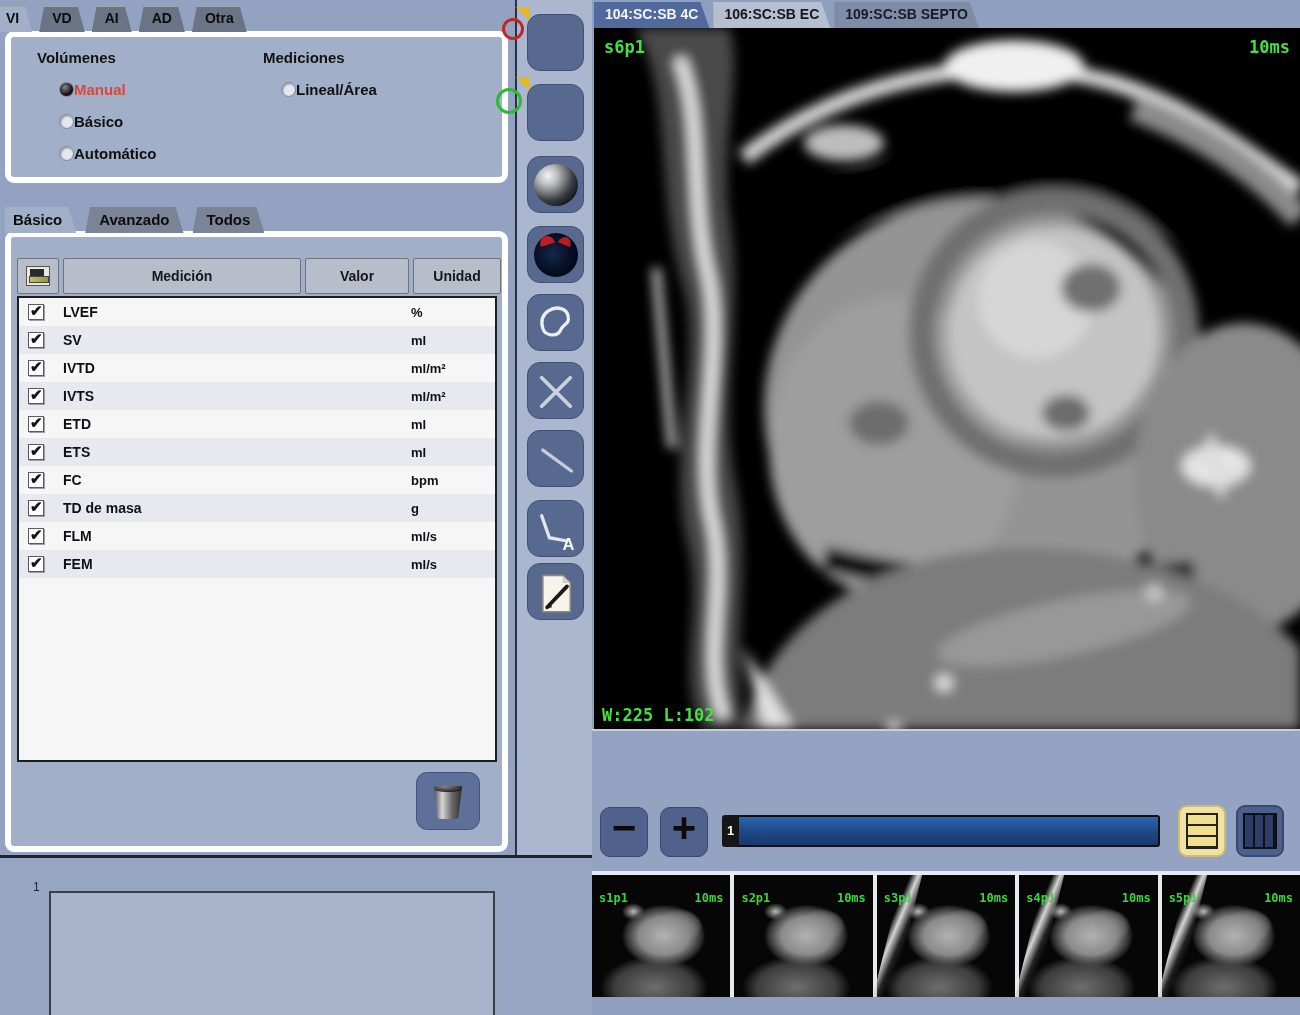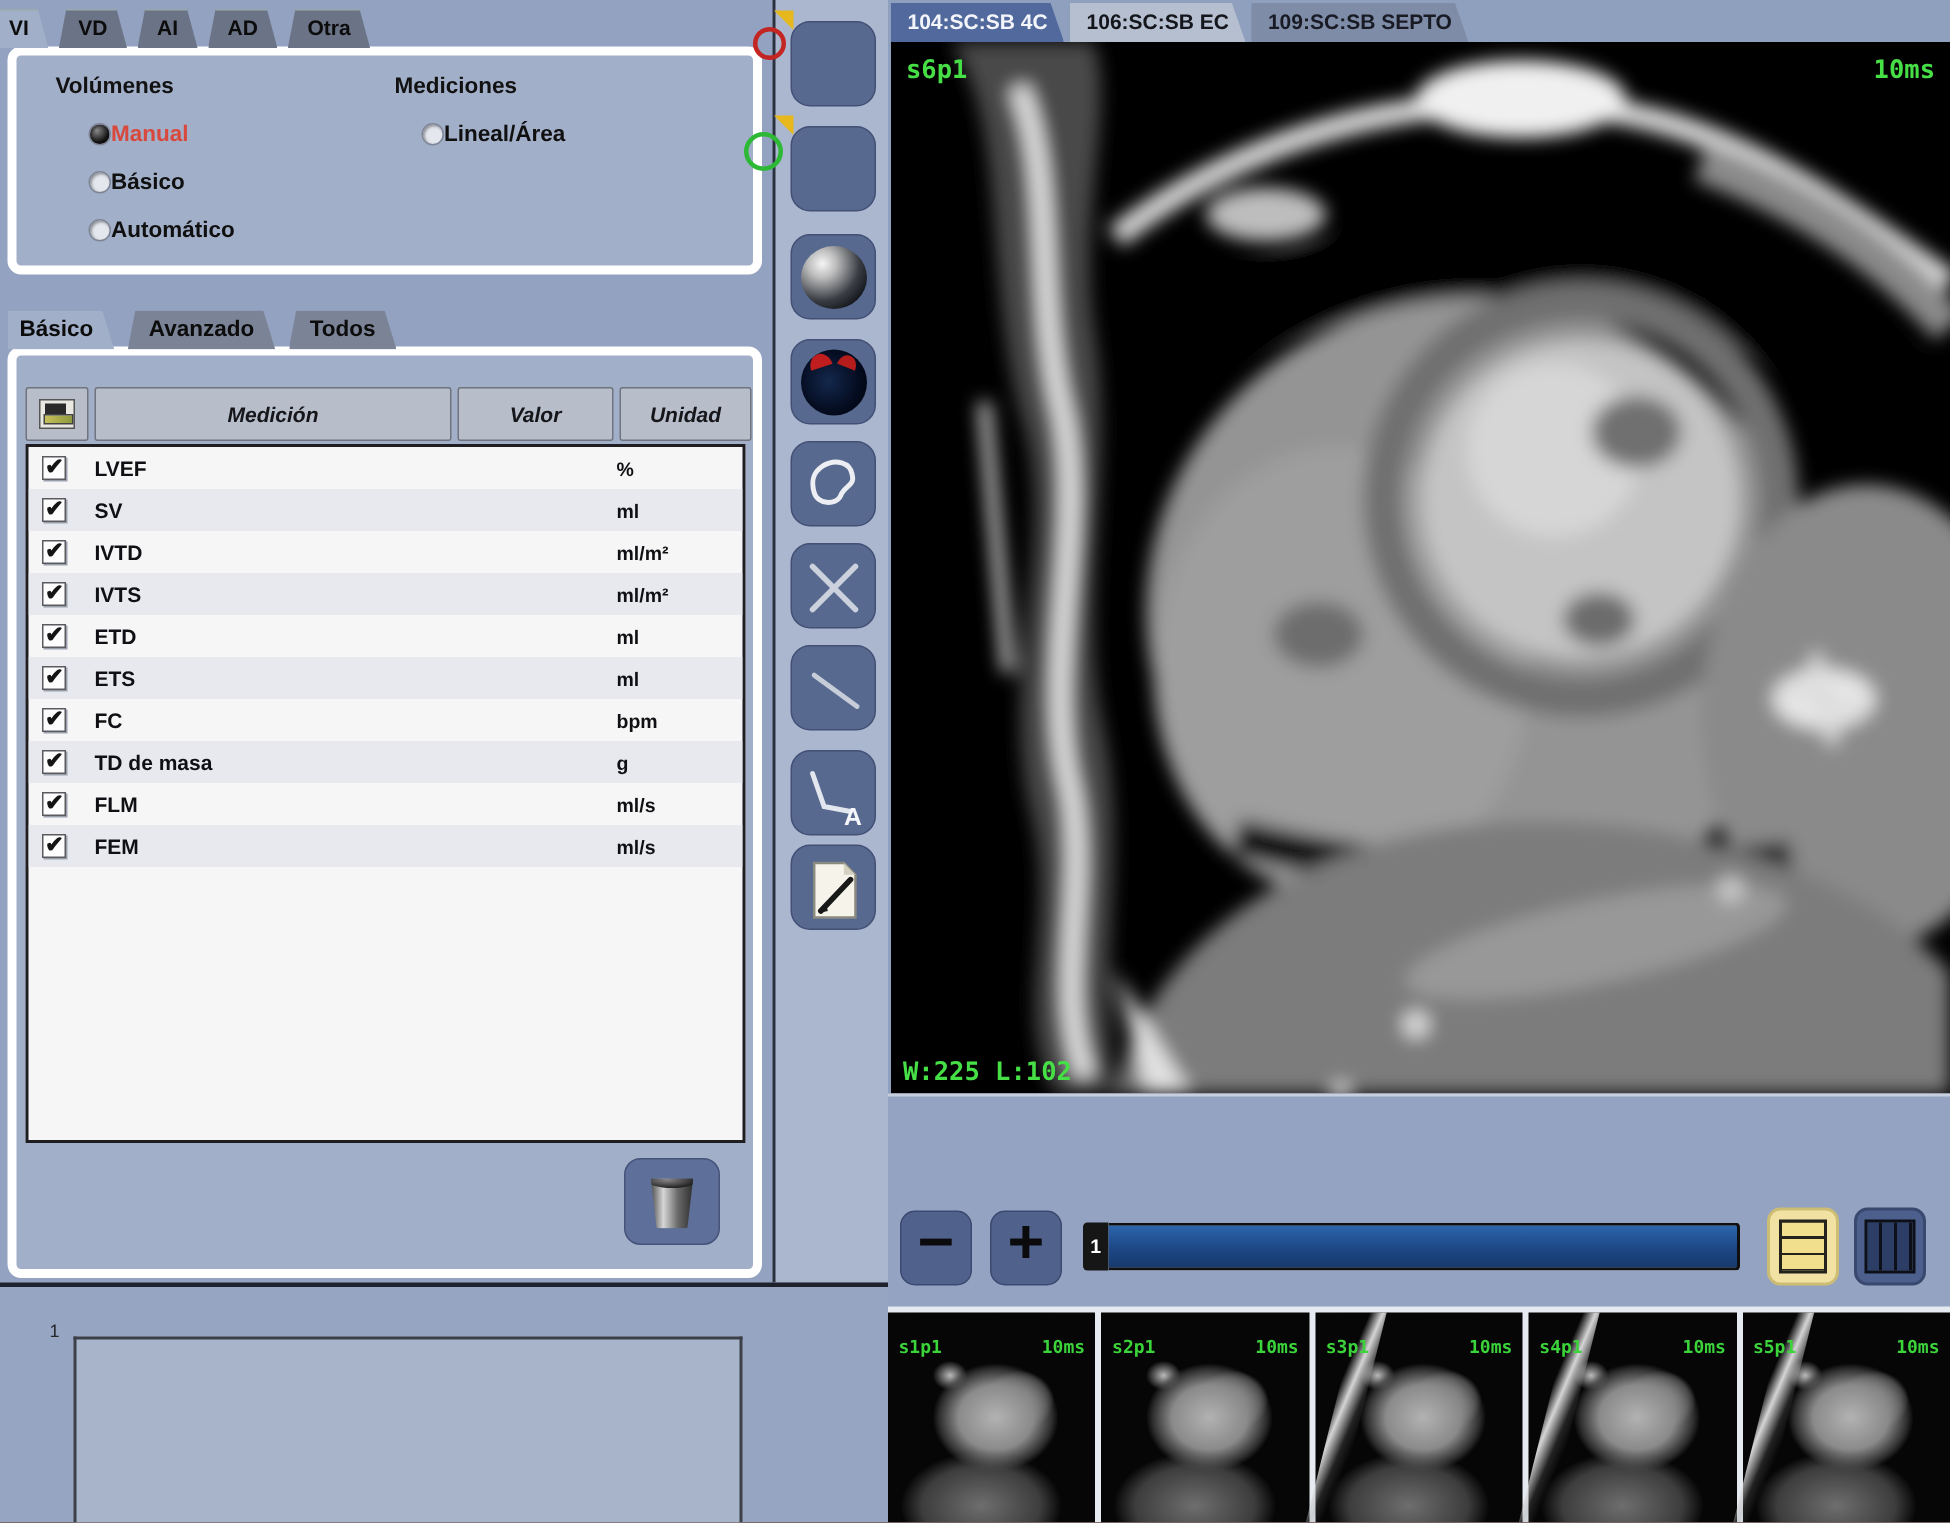--- a/index.html
+++ b/index.html
@@ -1,17 +1,17 @@
 <!DOCTYPE html>
 <html><head>
 <meta charset="utf-8">
 <style>
   * { margin:0; padding:0; box-sizing:border-box; }
   body { background:#000; font-family:"Liberation Sans", sans-serif; }
-  .screen { position:relative; width:1300px; height:1015px; overflow:hidden; background:#f97316; }
+  .screen { position:relative; width:1300px; height:1015px; overflow:hidden; background:#a21caf; }
 
   
   .left-region { position:absolute; left:0; top:0; width:592px; height:1015px; background:#93a2c0; }
 
   .chamber-tabs { position:absolute; left:0; top:6px; display:flex; gap:7px; height:26px; z-index:3; }
   .ctab { padding:4px 13px 0; background:#6b7386; color:#0c0c0c; font-weight:bold; font-size:14px;
           clip-path:polygon(5px 0, calc(100% - 7px) 0, 100% 100%, 0 100%); box-shadow:inset 0 1px 0 #9aa; }
   .ctab.active { background:#a2afc8; }
   .ctab:first-child { clip-path:polygon(0 0, calc(100% - 7px) 0, 100% 100%, 0 100%); padding-left:6px; }
 
@@ -29,21 +29,21 @@
   .opt.selected .radio-label { color:#d8493d; }
 
   .measure-tabs { position:absolute; left:5px; top:207px; display:flex; gap:9px; height:26px; z-index:3; }
   .mtab { padding:4px 14px 0; background:#7b8396; color:#0c0c0c; font-weight:bold; font-size:15px;
           clip-path:polygon(5px 0, calc(100% - 8px) 0, 100% 100%, 0 100%); }
   .mtab.active { background:#a2afc8; clip-path:polygon(0 0, calc(100% - 8px) 0, 100% 100%, 0 100%); padding-left:8px; }
 
   .panel-table { top:231px; height:621px; }
   .table-head { position:absolute; left:6px; top:21px; display:flex; gap:4px; height:36px; }
   .th { background:#b7bec9; border:1px solid #70747e; border-radius:2px; display:flex;
-        align-items:center; justify-content:center; font-weight:bold; font-size:14px; color:#15151a;font-style:italic; }
+        align-items:center; justify-content:center; font-weight:bold; font-size:14px; color:#15151a; }
   .th-icon { width:42px; } .th-name { width:238px; } .th-value { width:104px; } .th-unit { width:88px; }
   .print-icon { position:relative; width:24px; height:20px; background:#e9e9e2; border:1px solid #555; }
   .print-icon::before { content:""; position:absolute; left:3px; top:2px; width:14px; height:7px; background:#2a2a2a; }
   .print-icon::after { content:""; position:absolute; left:2px; bottom:2px; width:18px; height:5px;
                        background:linear-gradient(90deg,#c6c05a,#8f9a3e); border:1px solid #444; }
 
   .table-body { position:absolute; left:6px; top:59px; width:480px; height:466px; background:#f6f6f7;
                 border:2px solid #1d1d22; overflow:hidden; }
   .trow { display:flex; align-items:center; height:28px; padding-left:9px; }
   .trow:nth-child(even) { background:#e7e9ee; }
@@ -120,21 +120,21 @@
            background:linear-gradient(180deg,#2d65ad,#1d4785 55%,#163a6d); }
   .lay-btn { position:absolute; top:74px; width:48px; height:52px; border-radius:9px;
              display:flex; align-items:center; justify-content:center; }
   .lay-rows { left:586px; background:#f1e2a4; border:2px solid #cdbd74; }
   .lay-rows span { width:32px; height:36px; border:2px solid #23231c;
              background:repeating-linear-gradient(180deg,#f2df8e 0 9px,#23231c 9px 11px); }
   .lay-cols { left:644px; background:#4c5f8d; border:2px solid #39486e; }
   .lay-cols span { width:34px; height:36px; border:2px solid #0d1018;
              background:repeating-linear-gradient(90deg,#2c3e66 0 8px,#0d1018 8px 10px); }
 
-  .thumbs { position:absolute; left:0; top:871px; width:708px; height:144px; background:#e6eaf1;
+  .thumbs { position:absolute; left:0; top:871px; width:708px; height:126px; background:#e6eaf1;
             display:flex; gap:4px; padding-top:4px; }
   .thumb { flex:1; position:relative; background-color:#060606;
     background-image:
       radial-gradient(ellipse 40% 34% at 52% 50%, #b2b2b2 0%, #8a8a8a 45%, rgba(80,80,80,.55) 68%, transparent 76%),
       radial-gradient(ellipse 24% 20% at 63% 42%, #cfcfcf 0%, rgba(160,160,160,.5) 55%, transparent 72%),
       radial-gradient(ellipse 52% 34% at 45% 92%, #6e6e6e 0%, rgba(84,84,84,.7) 55%, transparent 75%),
       radial-gradient(ellipse 12% 10% at 30% 30%, rgba(230,230,230,.8), transparent 70%); }
   .thumb:nth-child(n+3)::before { content:""; position:absolute; left:8%; top:0; width:14%; height:100%;
       background:linear-gradient(100deg, transparent 18%, rgba(235,235,235,.9) 38%, rgba(120,120,120,.25) 62%, transparent 80%);
       transform:skewX(-14deg); }

